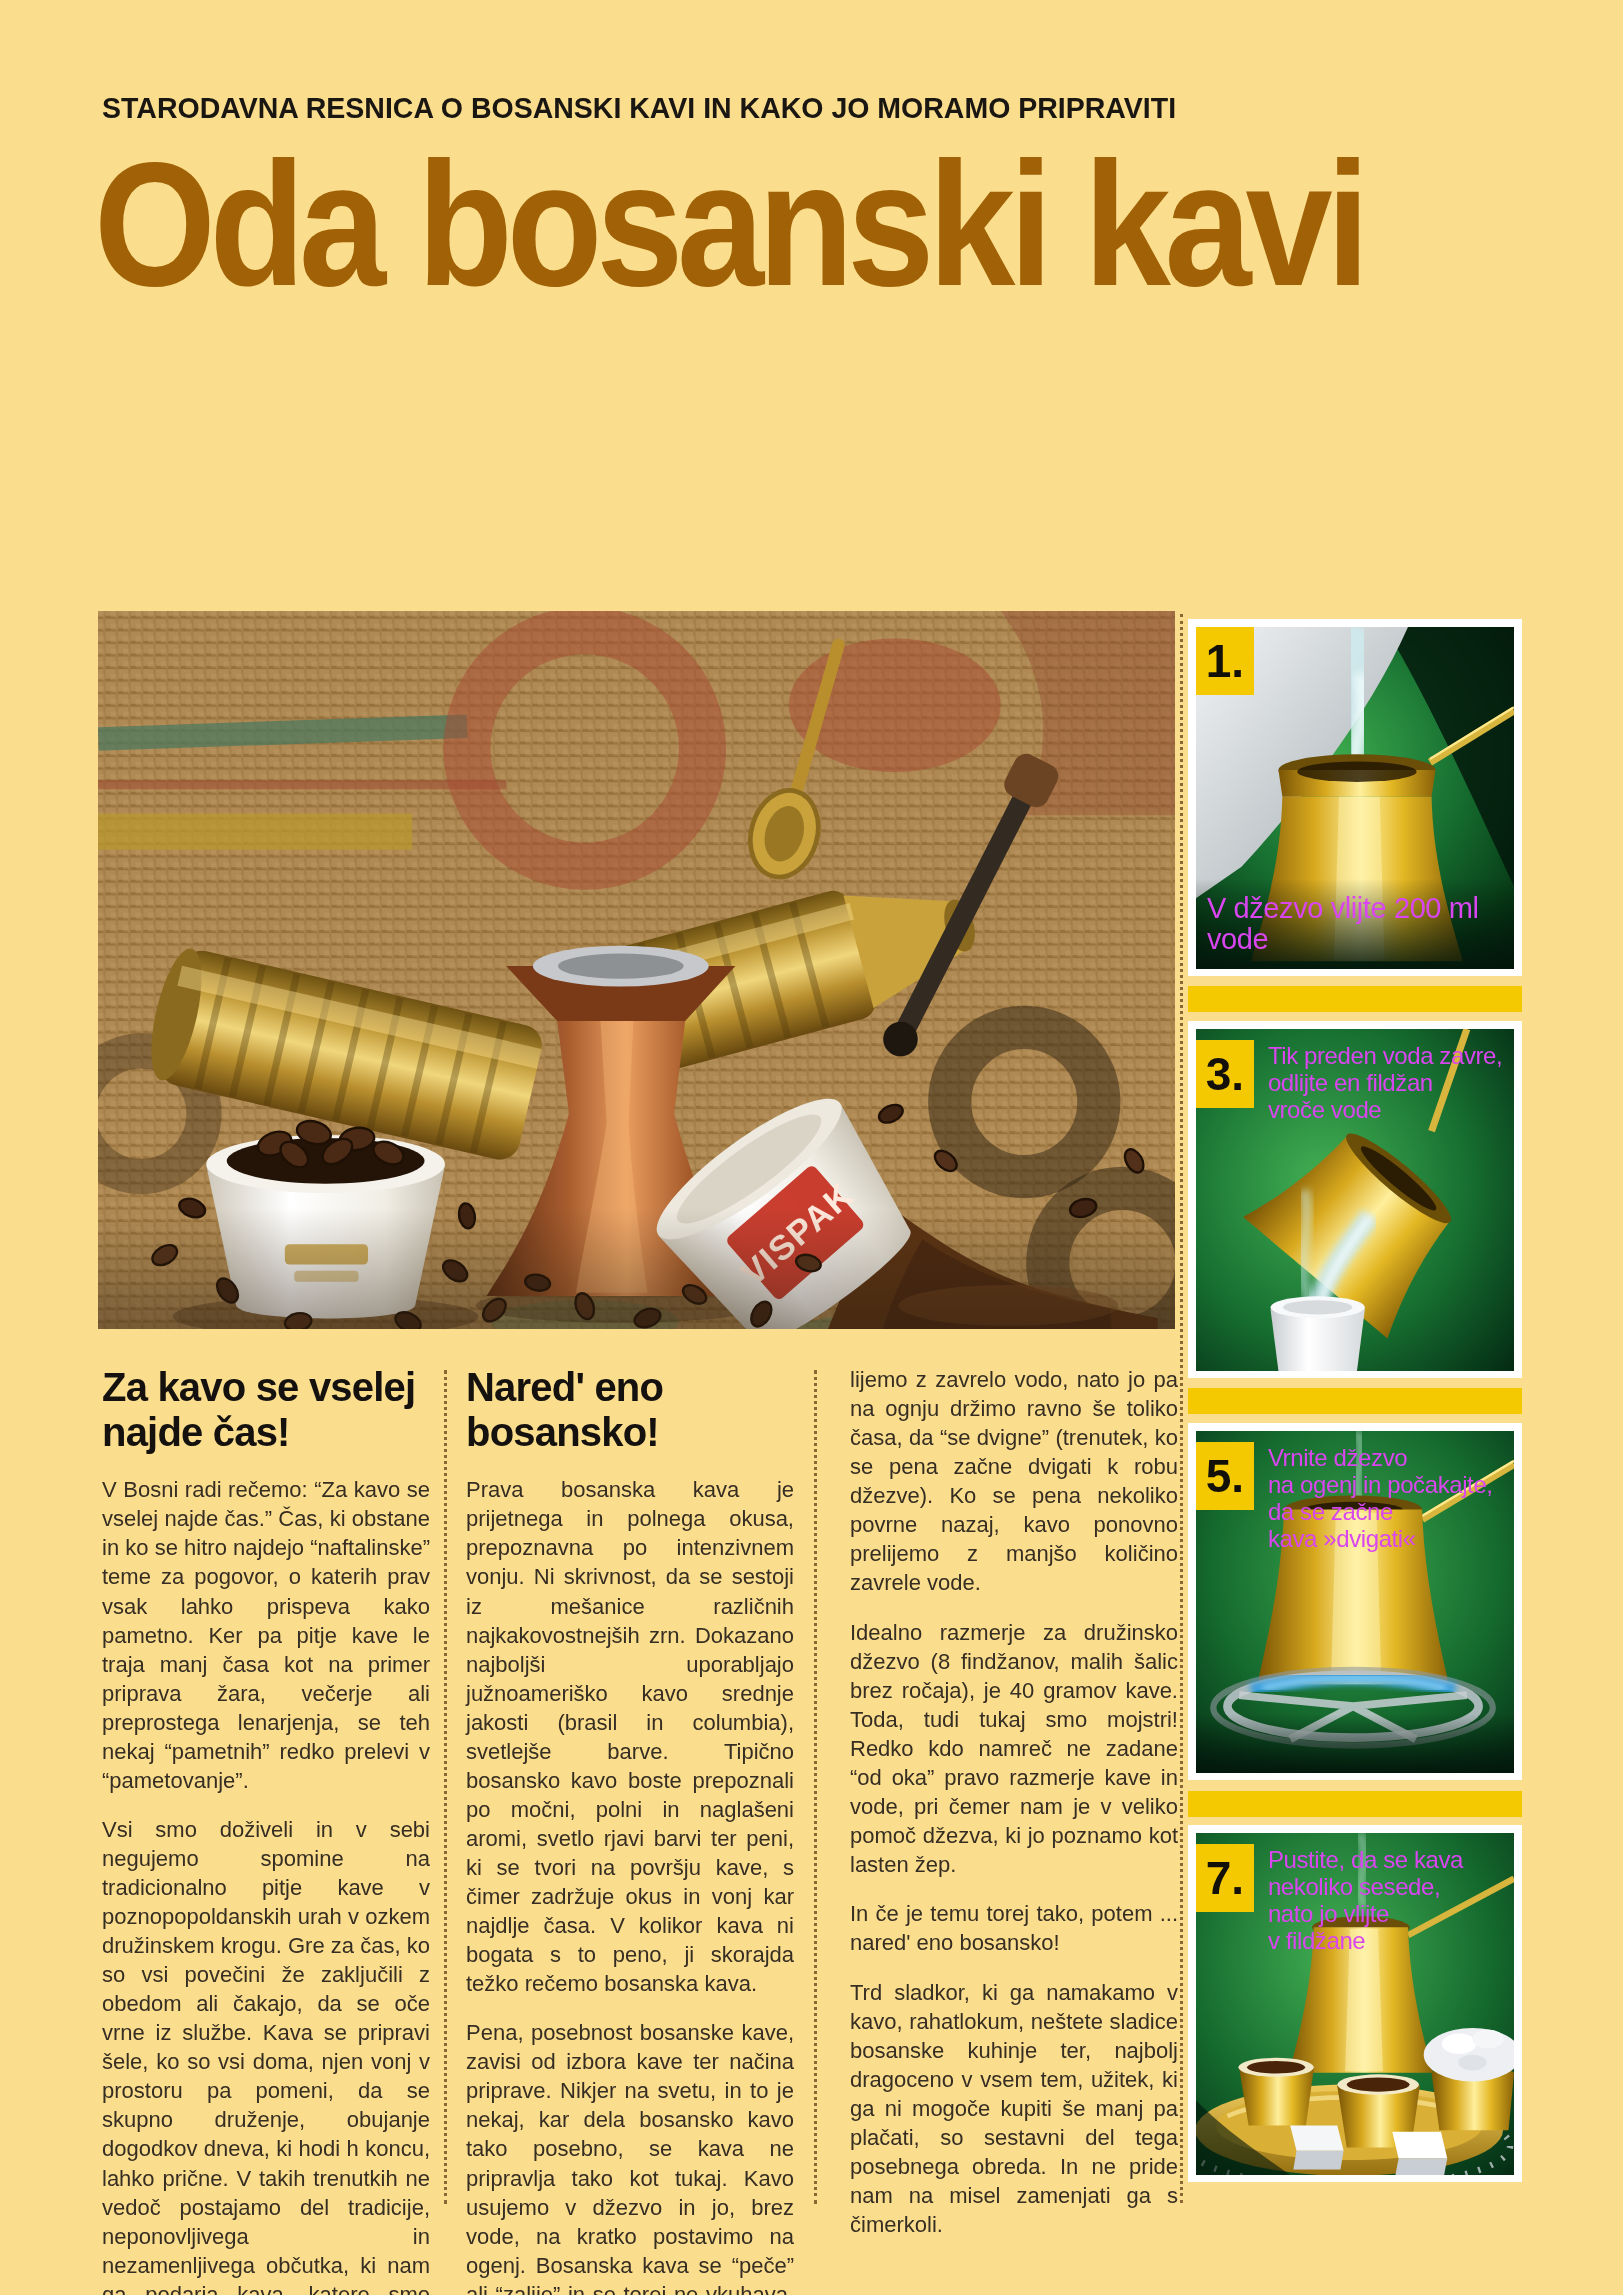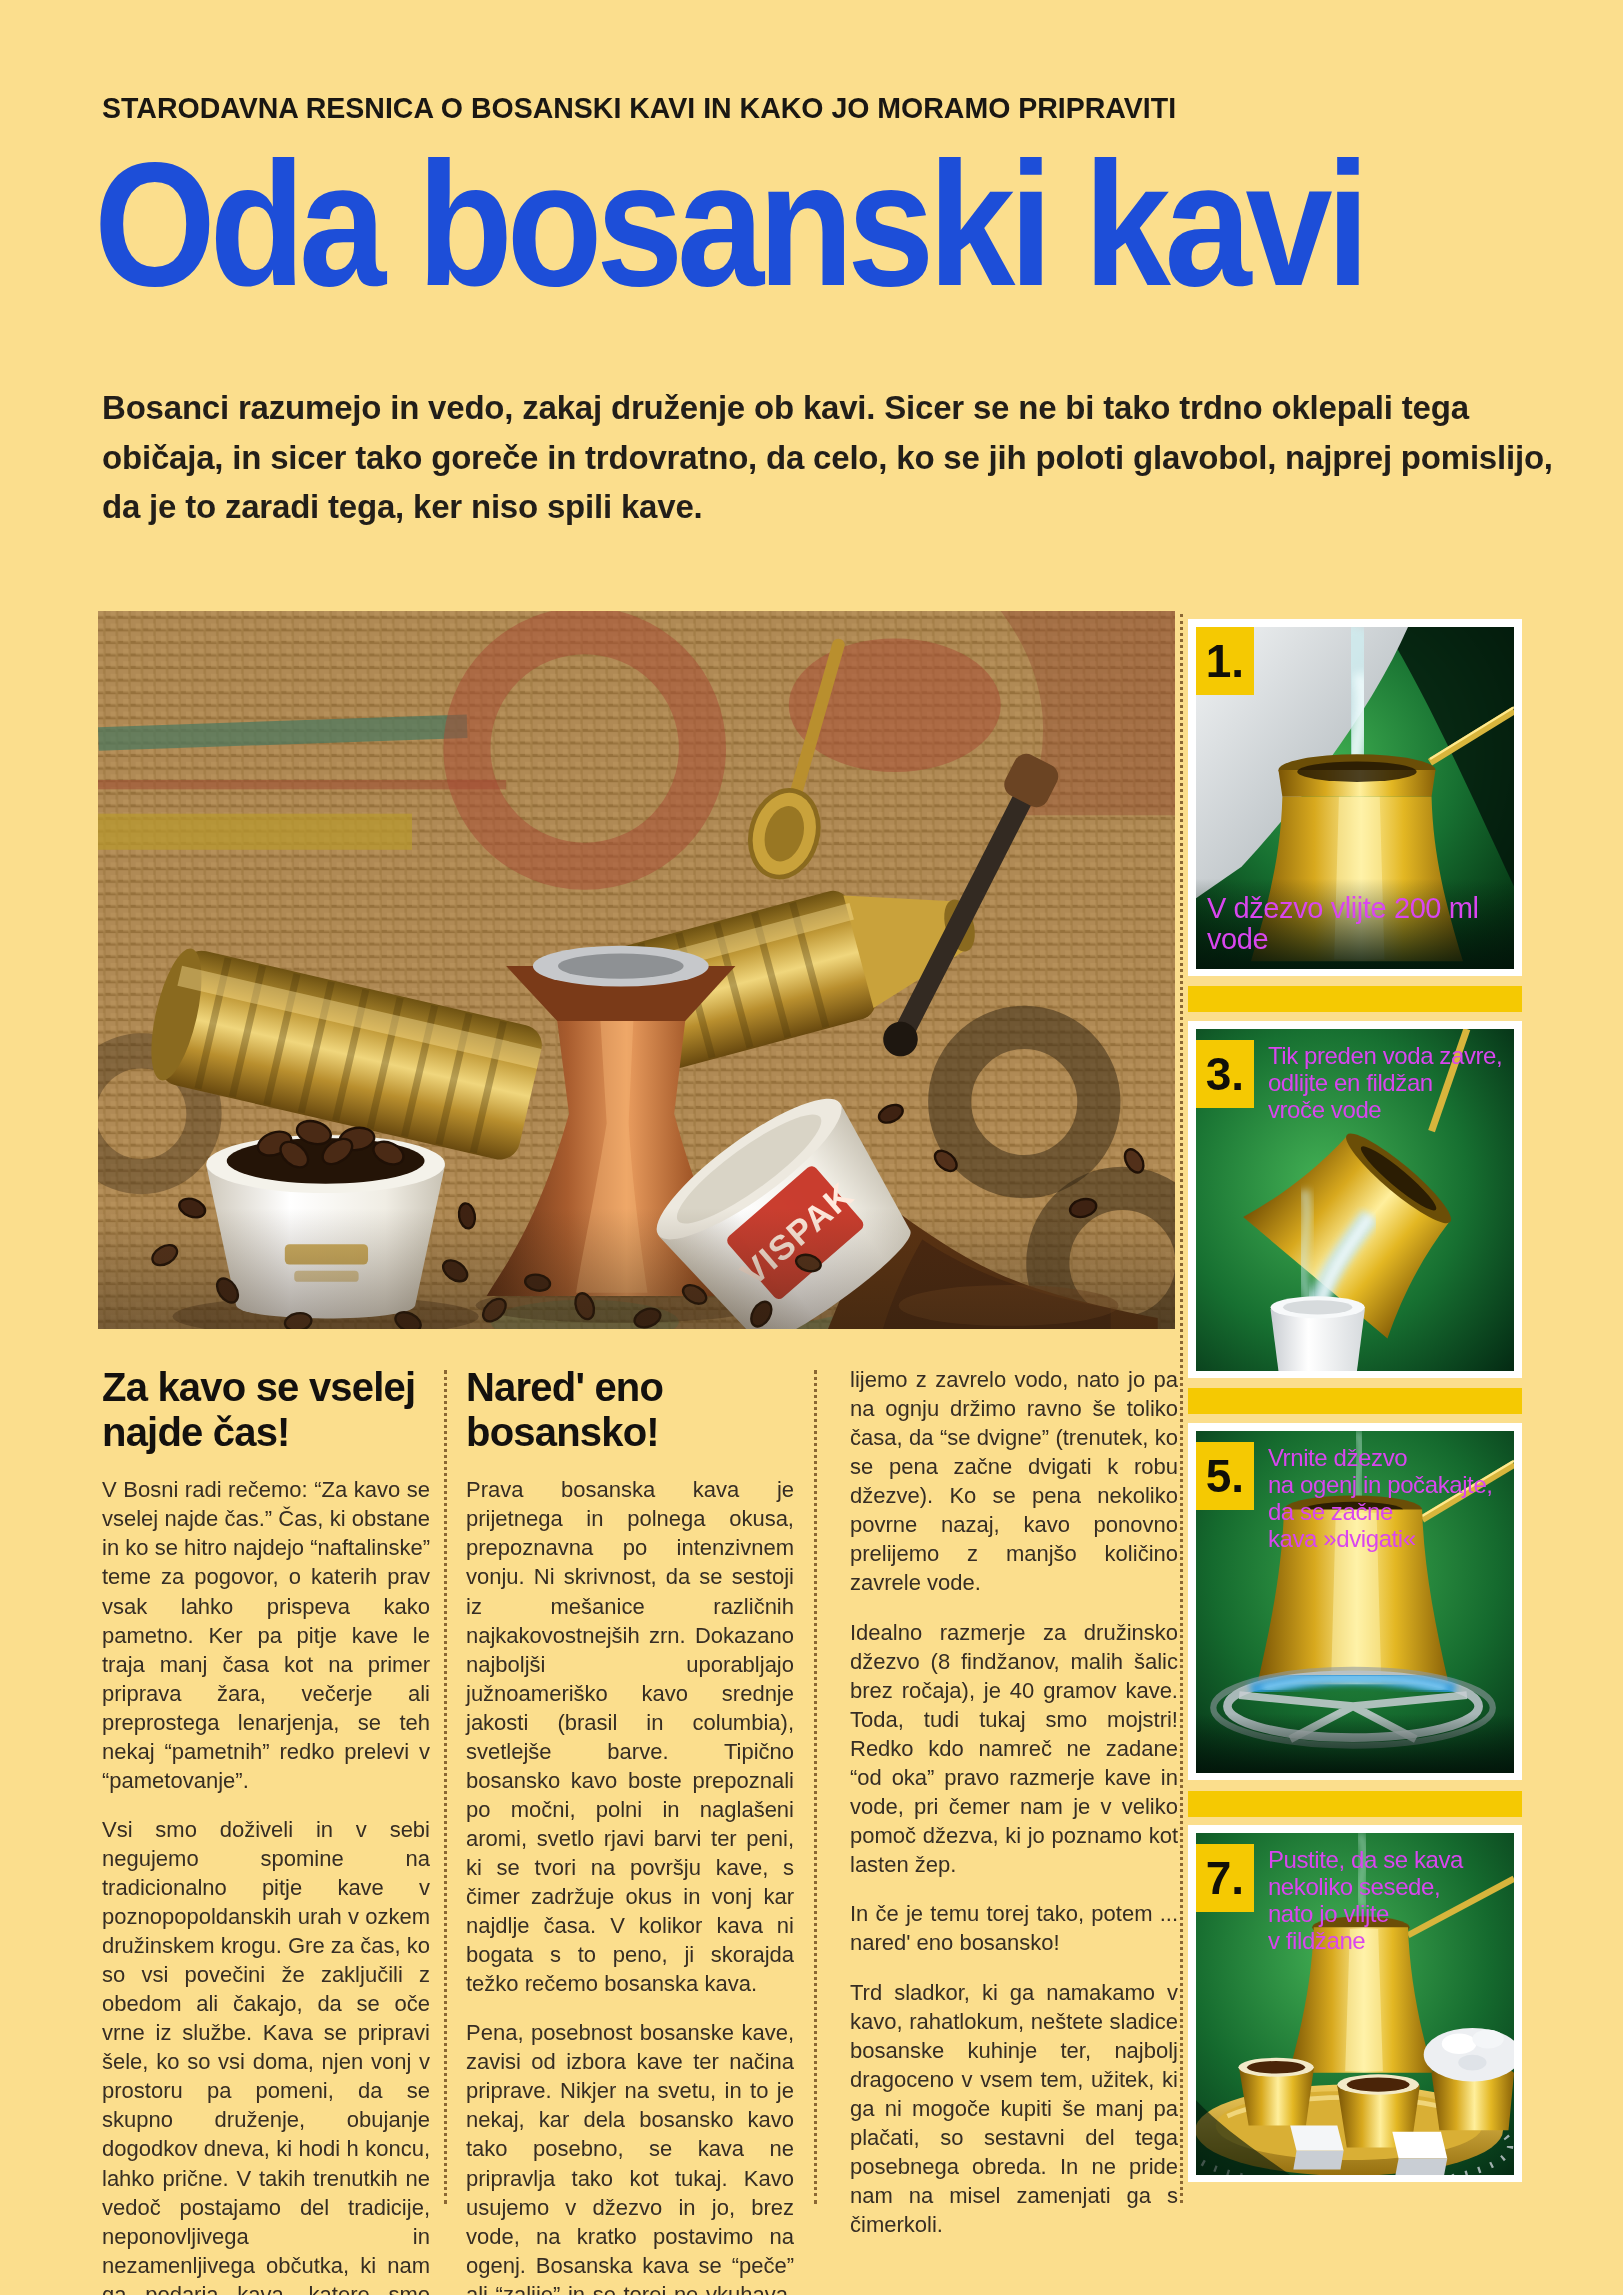--- a/index.html
+++ b/index.html
@@ -3,21 +3,21 @@
 <meta charset="utf-8">
 <style>
   html,body{margin:0;padding:0;background:#FBDE8D;}
   .page{position:relative;width:1623px;height:2295px;background:#FBDE8D;overflow:hidden;
         font-family:"Liberation Sans","DejaVu Sans",sans-serif;color:#1D1A16;}
 
   
   .kicker{position:absolute;left:102px;top:91px;font-size:30px;font-weight:700;
           letter-spacing:0;transform:scaleX(.95);transform-origin:left top;white-space:nowrap;color:#1A1713;}
   .title{position:absolute;left:94px;top:135px;margin:0;font-size:176px;font-weight:700;
-         line-height:1.02;white-space:nowrap;color:#1d4ed8;}
+         line-height:1.02;white-space:nowrap;color:#a16207;}
   .title-inner{display:inline-block;letter-spacing:-7px;transform:scaleX(.89);transform-origin:left top;}
   .lead{position:absolute;left:102px;top:383px;width:1461px;margin:0;font-size:33px;font-weight:700;
         line-height:1.5;letter-spacing:-0.2px;color:#221E19;}
 
   
   .photo{position:absolute;left:98px;top:611px;width:1077px;height:718px;margin:0;}
   .photo svg{display:block;width:100%;height:100%;}
 
   
   .vrule{position:absolute;width:0;border-left:3.1px dotted #8A6733;}
@@ -49,21 +49,20 @@
 </style>
 </head>
 <body>
 
 <div class="page">
 
   <div class="kicker">STARODAVNA RESNICA O BOSANSKI KAVI IN KAKO JO MORAMO PRIPRAVITI</div>
 
   <h1 class="title"><span class="title-inner">Oda bosanski kavi</span></h1>
 
-  <p class="lead">Bosanci razumejo in vedo, zakaj druženje ob kavi. Sicer se ne bi tako trdno oklepali tega običaja, in sicer tako goreče in trdovratno, da celo, ko se jih poloti glavobol, najprej pomislijo, da je to zaradi tega, ker niso spili kave.</p>
 
   <figure class="photo">
     <svg viewBox="0 0 1372 914" preserveAspectRatio="none">
       <defs>
         <pattern id="burlap" width="16" height="16" patternUnits="userSpaceOnUse">
           <rect width="16" height="16" fill="#B08A55"></rect>
           <path d="M0 8 H16" stroke="#96713C" stroke-width="4"></path>
           <path d="M8 0 V16" stroke="#A37E47" stroke-width="3"></path>
           <rect width="8" height="8" fill="#BC965F" opacity=".45"></rect>
         </pattern>

